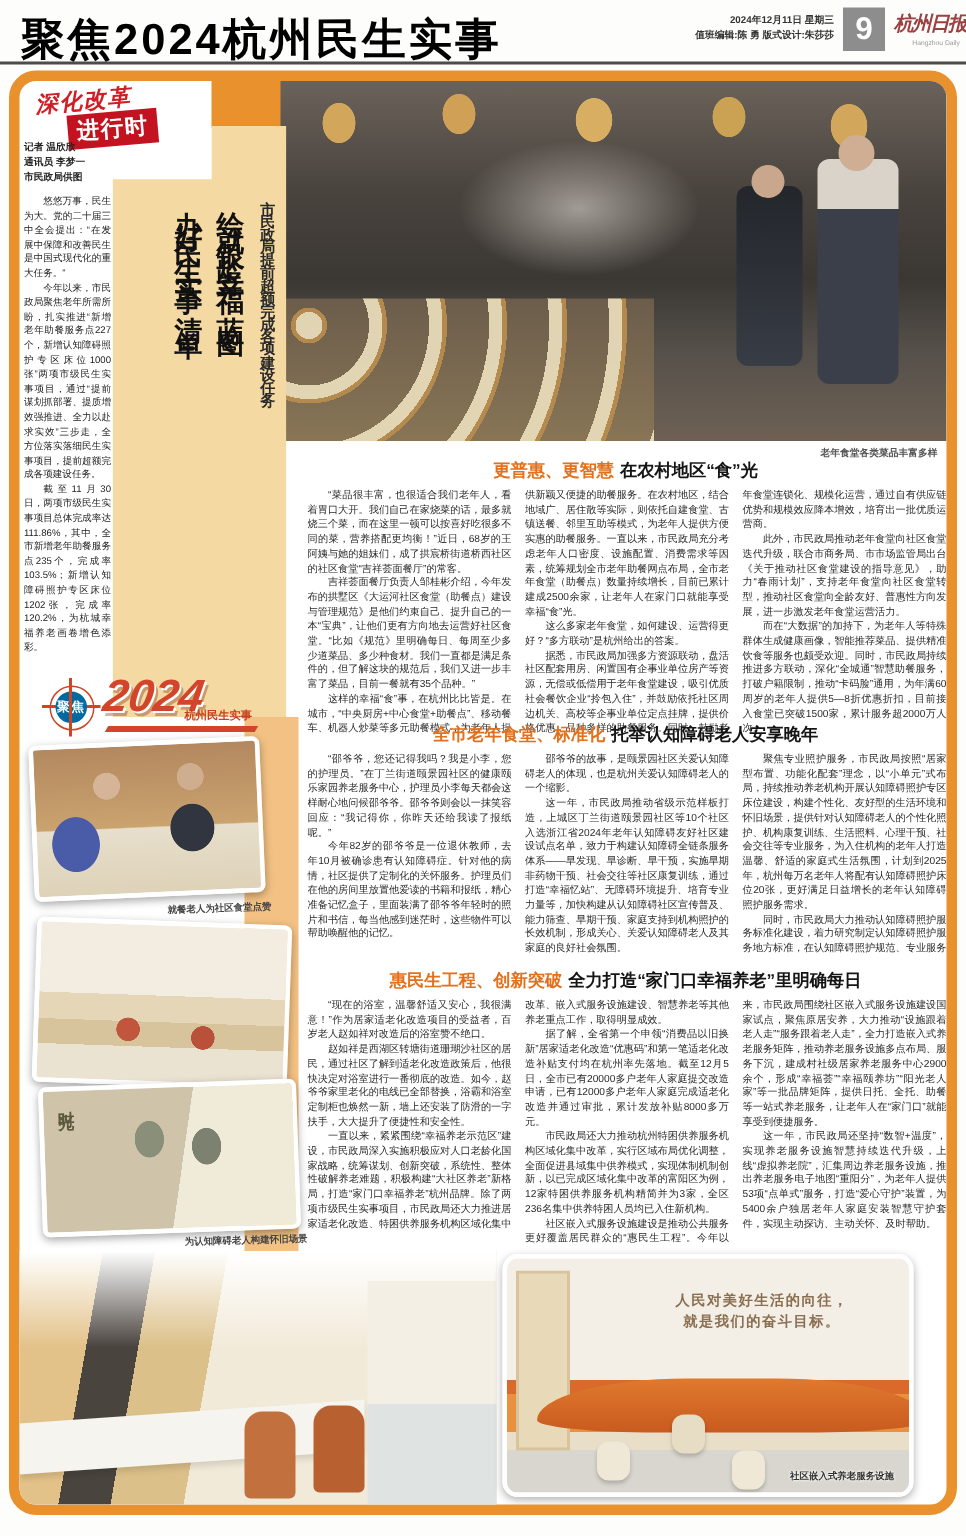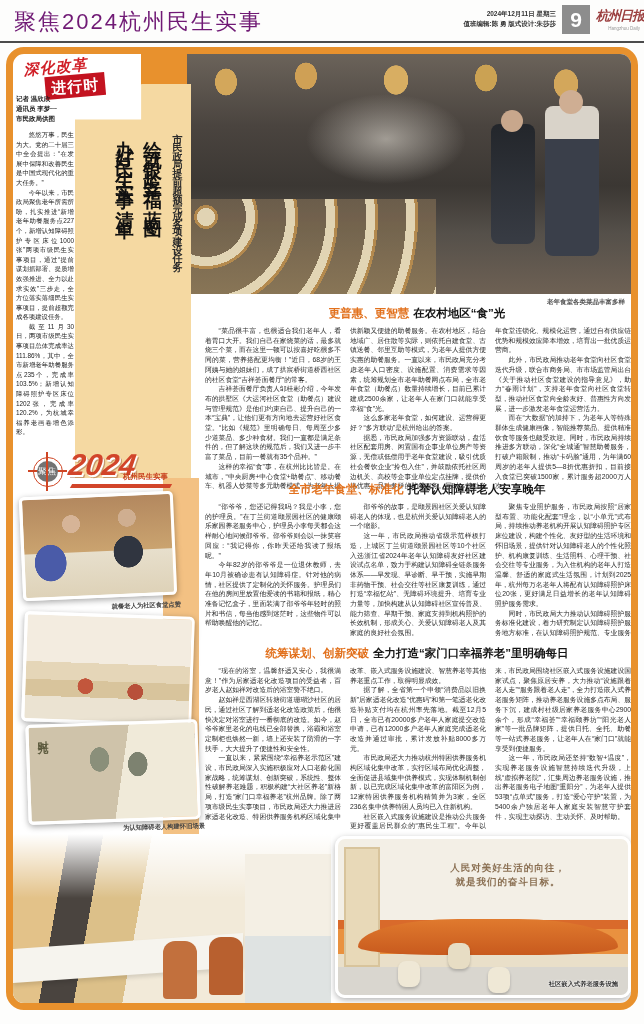--- a/index.html
+++ b/index.html
@@ -1,22 +1,22 @@
 <!DOCTYPE html>
 <html><head>
 <meta charset="utf-8">
 <style>
   html,body{margin:0;padding:0;}
   body{
     width:644px;height:1024px;position:relative;background:#fdfdfc;
     font-family:"Liberation Sans",sans-serif;color:#222;overflow:hidden;
   }
   
-  .hdr-title{position:absolute;left:14px;top:7px;font-size:22px;font-weight:normal;
-    letter-spacing:2px;color:#701a75;}
+  .hdr-title{position:absolute;left:14px;top:7px;font-size:29px;font-weight:bold;
+    letter-spacing:2px;color:#000000;}
   .hdr-info{position:absolute;left:400px;top:9px;width:156px;text-align:right;
     font-size:6.5px;line-height:10px;color:#333;font-weight:bold;}
   .hdr-pagenum{position:absolute;left:562px;top:5px;width:28px;height:29px;background:#8d8d8d;
     color:#fff;font-size:21px;font-weight:bold;text-align:center;line-height:29px;}
   .hdr-masthead{position:absolute;left:596px;top:7px;width:44px;text-align:right;}
   .hdr-masthead .cn{font-size:13px;font-weight:bold;font-style:italic;color:#9c4040;
     letter-spacing:-1px;white-space:nowrap;}
   .hdr-masthead .en{font-size:4.5px;color:#999;margin-top:1px;}
   .hdr-rule{position:absolute;left:0;top:41px;width:644px;height:2px;background:#4c4c4c;}
   
@@ -66,21 +66,21 @@
     font-size:6.4px;line-height:9.6px;text-align:justify;color:#222;}
   .intro p,.colbody p{margin:0;text-indent:2em;}
   .strip{position:absolute;left:150px;top:424px;width:36px;height:356px;background:#F3C183;}
   
   .focus{position:absolute;left:6px;top:392px;width:172px;height:54px;}
   .focus .cross{position:absolute;left:14px;top:11px;width:30px;height:30px;border:1.5px solid #cf4524;
     border-radius:50%;box-sizing:border-box;}
   .focus .cross::before{content:"";position:absolute;left:-6px;top:12px;width:39px;height:1.5px;background:#cf4524;}
   .focus .cross::after{content:"";position:absolute;left:12px;top:-6px;width:1.5px;height:39px;background:#cf4524;}
   .focus .cross .inner{position:absolute;left:3px;top:3px;width:21px;height:21px;border-radius:50%;
-    background:#737373;color:#fff;font-size:8.5px;font-weight:normal;text-align:center;line-height:21px;letter-spacing:1px;}
+    background:#0369a1;color:#fff;font-size:8.5px;font-weight:bold;text-align:center;line-height:21px;letter-spacing:1px;}
   .focus .year{position:absolute;left:50px;top:2px;font-size:30px;font-weight:bold;font-style:italic;
     color:#d2452a;transform:skewX(-8deg);text-shadow:1.5px 1.5px 0 #fff,3px 3px 0 rgba(120,40,10,.35);}
   .focus .swoosh{position:absolute;left:52px;top:38px;width:100px;height:4px;background:#d2452a;transform:skewX(-30deg);}
   .focus .tail{position:absolute;left:104px;top:26px;font-size:7.5px;font-weight:bold;color:#c8401f;white-space:nowrap;}
   
   .lphoto{position:absolute;border:3px solid #fff;border-radius:5px;box-shadow:0 2px 6px rgba(0,0,0,.35);box-sizing:border-box;}
   .lp1{left:8px;top:440px;width:154px;height:104px;transform:rotate(-2.5deg);
     background:
       radial-gradient(16px 16px at 48px 26px,#d6b497 55%,transparent 57%),
       radial-gradient(16px 16px at 104px 22px,#cfae90 55%,transparent 57%),
@@ -117,21 +117,21 @@
     background:
       linear-gradient(180deg,rgba(255,255,255,1) 0,rgba(255,255,255,0) 38%),
       linear-gradient(100deg,#e3c289 0 16%,#4a443f 16% 26%,#dcc089 26% 40%,#f2ead9 40% 100%),
       linear-gradient(180deg,#f7f2e6,#efe7d6);}
   .photo-bl .counter{position:absolute;left:0;bottom:28px;width:230px;height:34px;background:#f6f4ee;
     box-shadow:0 3px 4px rgba(0,0,0,.12);transform:skewY(-4deg);}
   .photo-bl .chair{position:absolute;width:34px;height:58px;border-radius:12px 12px 4px 4px;background:#c2703d;}
   .photo-bl .c1{left:150px;bottom:4px;} .photo-bl .c2{left:196px;bottom:8px;background:#b8602f;}
   .photo-bl .hall{position:absolute;right:0;top:20px;width:86px;height:149px;
     background:linear-gradient(180deg,#f4efe4 0 55%,#dfe3e2 55% 100%);}
-  .photo-br{position:absolute;left:322px;top:782px;width:296px;height:162px;border:3px solid #fff;
+  .photo-br{position:absolute;left:322px;top:782px;width:274px;height:162px;border:3px solid #fff;
     border-radius:10px;box-sizing:border-box;overflow:hidden;box-shadow:0 2px 6px rgba(0,0,0,.3);
     background:
       radial-gradient(30px 10px at 80px 96px,#e7e2d4 60%,transparent 62%),
       linear-gradient(180deg,#f3efe6 0 52%,#d96a2b 52% 58%,#e9913f 58% 74%,#e9dfc9 74% 82%,#d9d6cf 82% 100%); font-family: Liberation Serif, serif;}
   .photo-br .slogan{position:absolute;left:70px;top:22px;width:200px;text-align:center;
     font-size:9.5px;font-weight:bold;color:#8a6f52;letter-spacing:1px;line-height:14px;}
   .photo-br .sofa{position:absolute;left:20px;top:80px;width:260px;height:36px;border-radius:50% 50% 40% 40%/100% 100% 30% 30%;
     background:linear-gradient(180deg,#e07a2e,#c85a1e);}
   .photo-br .stool{position:absolute;width:22px;height:26px;border-radius:8px;background:#efe8d6;box-shadow:0 2px 3px rgba(0,0,0,.2);}
   .photo-br .s1{left:60px;top:122px;} .photo-br .s2{left:150px;top:128px;} .photo-br .s3{left:110px;top:104px;background:#e7ddc4;}
@@ -230,21 +230,21 @@
   <div class="colbody cb2">
         <p>“邵爷爷，您还记得我吗？我是小李，您的护理员。”在丁兰街道颐景园社区的健康颐乐家园养老服务中心，护理员小李每天都会这样耐心地问候邵爷爷。邵爷爷则会以一抹笑容回应：“我记得你，你昨天还给我读了报纸呢。”</p>
         <p>今年82岁的邵爷爷是一位退休教师，去年10月被确诊患有认知障碍症。针对他的病情，社区提供了定制化的关怀服务。护理员们在他的房间里放置他爱读的书籍和报纸，精心准备记忆盒子，里面装满了邵爷爷年轻时的照片和书信，每当他感到迷茫时，这些物件可以帮助唤醒他的记忆。</p>
         <p>邵爷爷的故事，是颐景园社区关爱认知障碍老人的体现，也是杭州关爱认知障碍老人的一个缩影。</p>
         <p>这一年，市民政局推动省级示范样板打造，上城区丁兰街道颐景园社区等10个社区入选浙江省2024年老年认知障碍友好社区建设试点名单，致力于构建认知障碍全链条服务体系——早发现、早诊断、早干预，实施早期非药物干预、社会交往等社区康复训练，通过打造“幸福忆站”、无障碍环境提升、培育专业力量等，加快构建从认知障碍社区宣传普及、能力筛查、早期干预、家庭支持到机构照护的长效机制，形成关心、关爱认知障碍老人及其家庭的良好社会氛围。</p>
         <p>聚焦专业照护服务，市民政局按照“居家型布置、功能化配套”理念，以“小单元”式布局，持续推动养老机构开展认知障碍照护专区床位建设，构建个性化、友好型的生活环境和怀旧场景，提供针对认知障碍老人的个性化照护、机构康复训练、生活照料、心理干预、社会交往等专业服务，为入住机构的老年人打造温馨、舒适的家庭式生活氛围，计划到2025年，杭州每万名老年人将配有认知障碍照护床位20张，更好满足日益增长的老年认知障碍照护服务需求。</p>
         <p>同时，市民政局大力推动认知障碍照护服务标准化建设，着力研究制定认知障碍照护服务地方标准，在认知障碍照护规范、专业服务成效、信息化融入等方面持续探索，杭州养老机构认知障碍照护服务标准化试点入选国家级服务业标准化试点项目。</p>
       </div>
 
   <div class="sec-head sh3">
-    <span class="accent">统筹谋划、创新突破</span><span class="main">全力打造“家门口幸福养老”里明确每日</span>
+    <span class="accent">惠民生工程、创新突破</span><span class="main">全力打造“家门口幸福养老”里明确每日</span>
   </div>
   <div class="colbody cb3">
         <p>“现在的浴室，温馨舒适又安心，我很满意！”作为居家适老化改造项目的受益者，百岁老人赵如祥对改造后的浴室赞不绝口。</p>
         <p>赵如祥是西湖区转塘街道珊瑚沙社区的居民，通过社区了解到适老化改造政策后，他很快决定对浴室进行一番彻底的改造。如今，赵爷爷家里老化的电线已全部替换，浴霸和浴室定制柜也焕然一新，墙上还安装了防滑的一字扶手，大大提升了便捷性和安全性。</p>
         <p>一直以来，紧紧围绕“幸福养老示范区”建设，市民政局深入实施积极应对人口老龄化国家战略，统筹谋划、创新突破，系统性、整体性破解养老难题，积极构建“大社区养老”新格局，打造“家门口幸福养老”杭州品牌。除了两项市级民生实事项目，市民政局还大力推进居家适老化改造、特困供养服务机构区域化集中改革、嵌入式服务设施建设、智慧养老等其他养老重点工作，取得明显成效。</p>
         <p>据了解，全省第一个申领“消费品以旧换新”居家适老化改造“优惠码”和第一笔适老化改造补贴支付均在杭州率先落地。截至12月5日，全市已有20000多户老年人家庭提交改造申请，已有12000多户老年人家庭完成适老化改造并通过审批，累计发放补贴8000多万元。</p>
         <p>市民政局还大力推动杭州特困供养服务机构区域化集中改革，实行区域布局优化调整，全面促进县域集中供养模式，实现体制机制创新，以已完成区域化集中改革的富阳区为例，12家特困供养服务机构精简并为3家，全区236名集中供养特困人员均已入住新机构。</p>
         <p>社区嵌入式服务设施建设是推动公共服务更好覆盖居民群众的“惠民生工程”。今年以来，市民政局围绕社区嵌入式服务设施建设国家试点，聚焦原居安养，大力推动“设施跟着老人走”“服务跟着老人走”，全力打造嵌入式养老服务矩阵，推动养老服务设施多点布局、服务下沉，建成村社级居家养老服务中心2900余个，形成“幸福荟”“幸福颐养坊”“阳光老人家”等一批品牌矩阵，提供日托、全托、助餐等一站式养老服务，让老年人在“家门口”就能享受到便捷服务。</p>
         <p>这一年，市民政局还坚持“数智+温度”，实现养老服务设施智慧持续迭代升级，上线“虚拟养老院”，汇集周边养老服务设施，推出养老服务电子地图“重阳分”，为老年人提供53项“点单式”服务，打造“爱心守护”装置，为5400余户独居老年人家庭安装智慧守护套件，实现主动探访、主动关怀、及时帮助。</p>
       </div>

